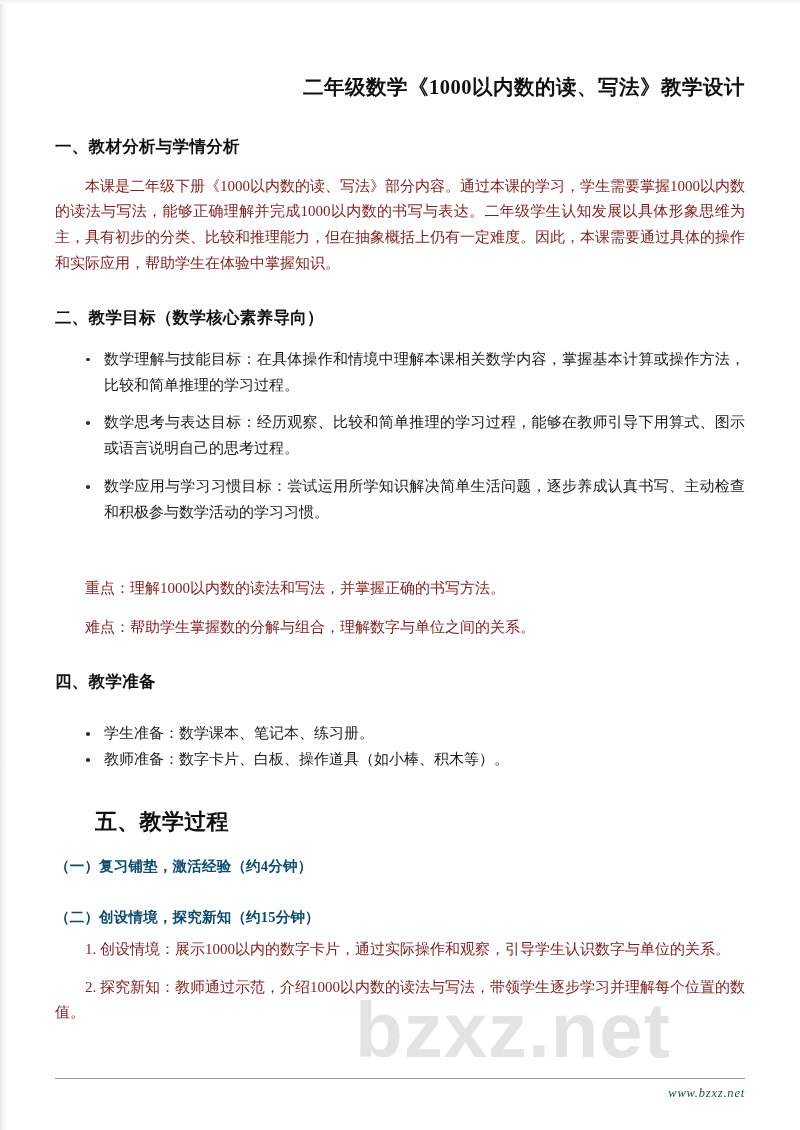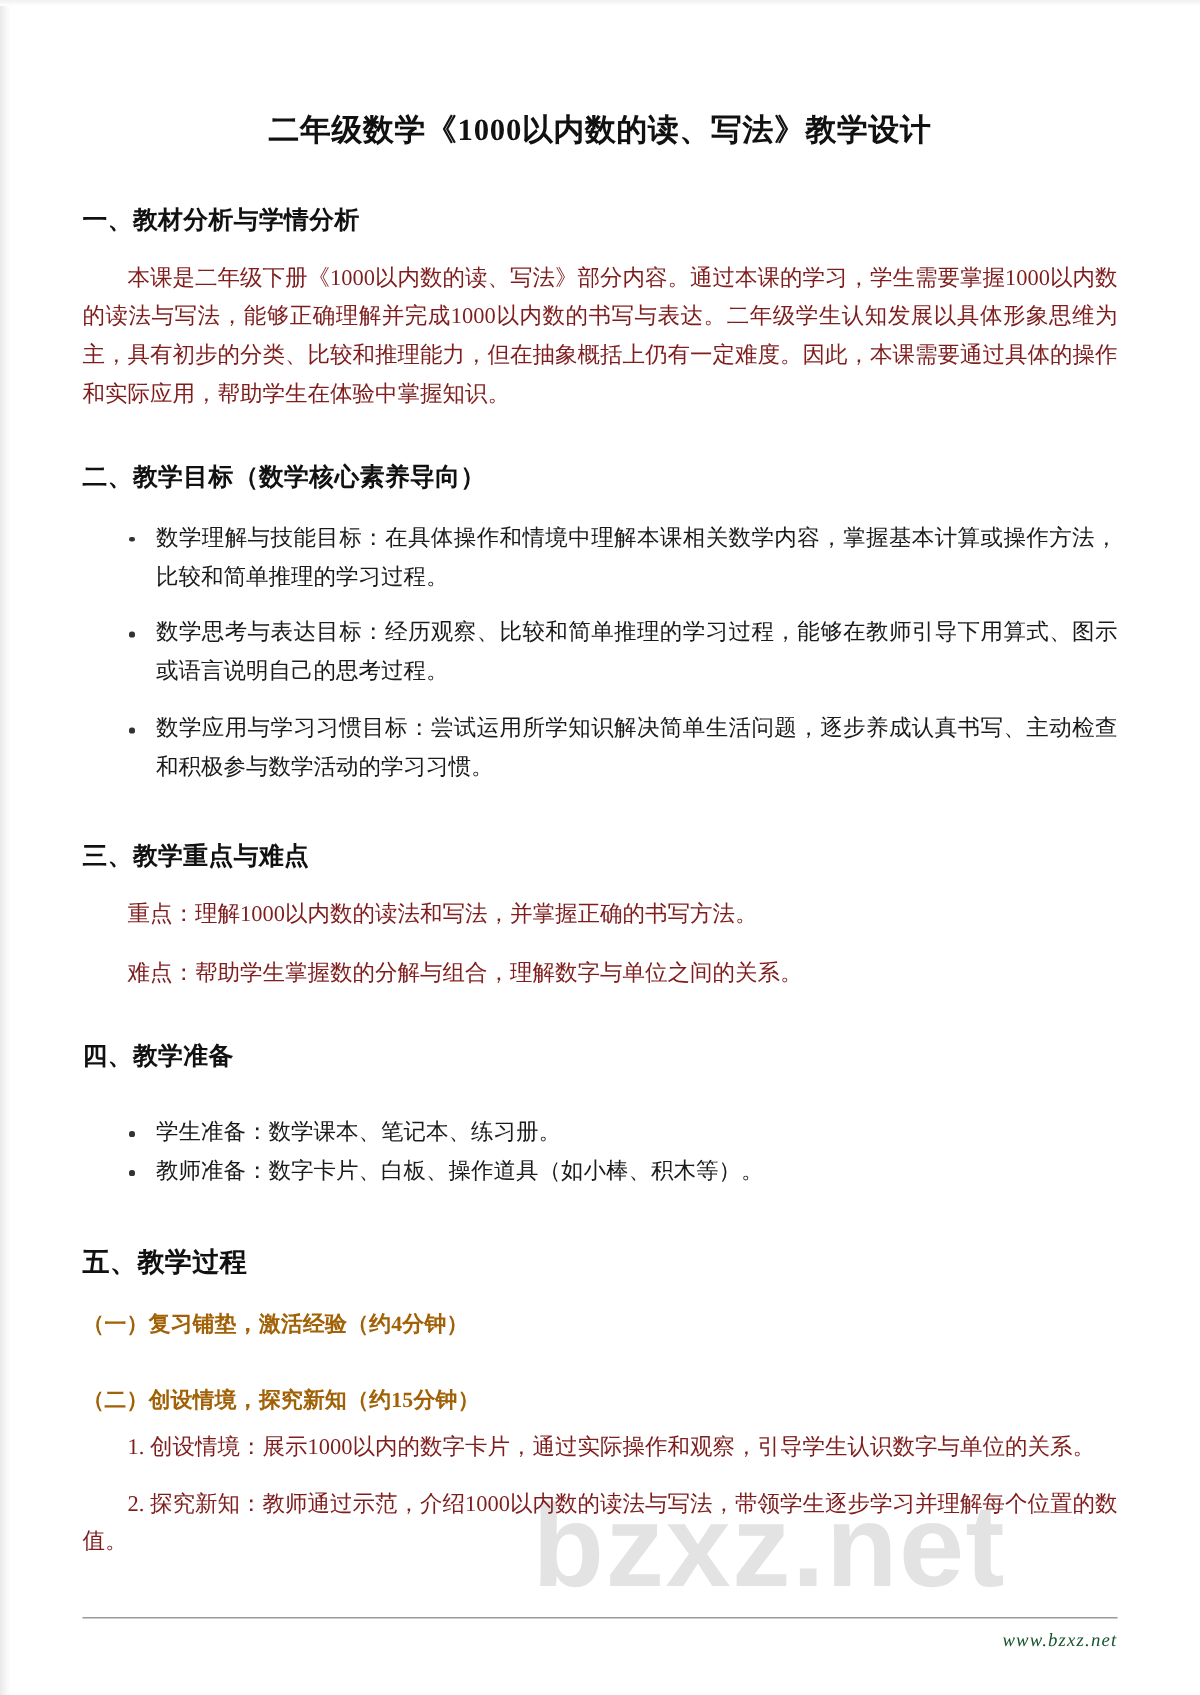--- a/index.html
+++ b/index.html
@@ -50,47 +50,48 @@
     text-align: right;
   }
 
   .content {
     position: relative;
     z-index: 2;
     padding: 55px 55px 0 55px;
   }
 
   .doc-title {
-    text-align: center;
+    text-align: right;
     font-size: 20.5px;
     font-weight: bold;
     letter-spacing: 0.5px;
     margin: 18px 0 0 0;
     line-height: 1.4;
     color: #111;
   }
 
   .section-h {
     font-size: 16.5px;
     font-weight: bold;
     margin: 0;
     padding: 0;
     letter-spacing: 0.3px;
     color: #111;
   }
   .section-h.big {
-    font-size: 18px;
+    font-size: 22px;
+    margin-left: 40px;
   }
 
   .sub-h {
     font-size: 14.5px;
     font-weight: bold;
     margin: 0;
     letter-spacing: 0.2px;
-    color: #a16207;
+    color: #0c4a6e;
   }
 
   p.body {
     font-size: 15px;
     line-height: 1.72;
     margin: 0;
     text-align: justify;
     text-justify: inter-ideograph;
     text-indent: 2em;
     color: #7f1d1d;
@@ -177,21 +178,20 @@
     <h2 class="section-h">二、教学目标（数学核心素养导向）</h2>
     <div class="sp-18"></div>
     <ul class="bullets">
       <li>数学理解与技能目标：在具体操作和情境中理解本课相关数学内容，掌握基本计算或操作方法，比较和简单推理的学习过程。</li>
       <li style="margin-top:12px">数学思考与表达目标：经历观察、比较和简单推理的学习过程，能够在教师引导下用算式、图示或语言说明自己的思考过程。</li>
       <li style="margin-top:12px">数学应用与学习习惯目标：尝试运用所学知识解决简单生活问题，逐步养成认真书写、主动检查和积极参与数学活动的学习习惯。</li>
     </ul>
 
     <div class="sp-34"></div>
 
-    <h2 class="section-h">三、教学重点与难点</h2>
     <div class="sp-16"></div>
     <p class="body">重点：理解1000以内数的读法和写法，并掌握正确的书写方法。</p>
     <div class="sp-14"></div>
     <p class="body">难点：帮助学生掌握数的分解与组合，理解数字与单位之间的关系。</p>
 
     <div class="sp-30"></div>
 
     <h2 class="section-h">四、教学准备</h2>
     <div class="sp-18"></div>
     <ul class="bullets">

